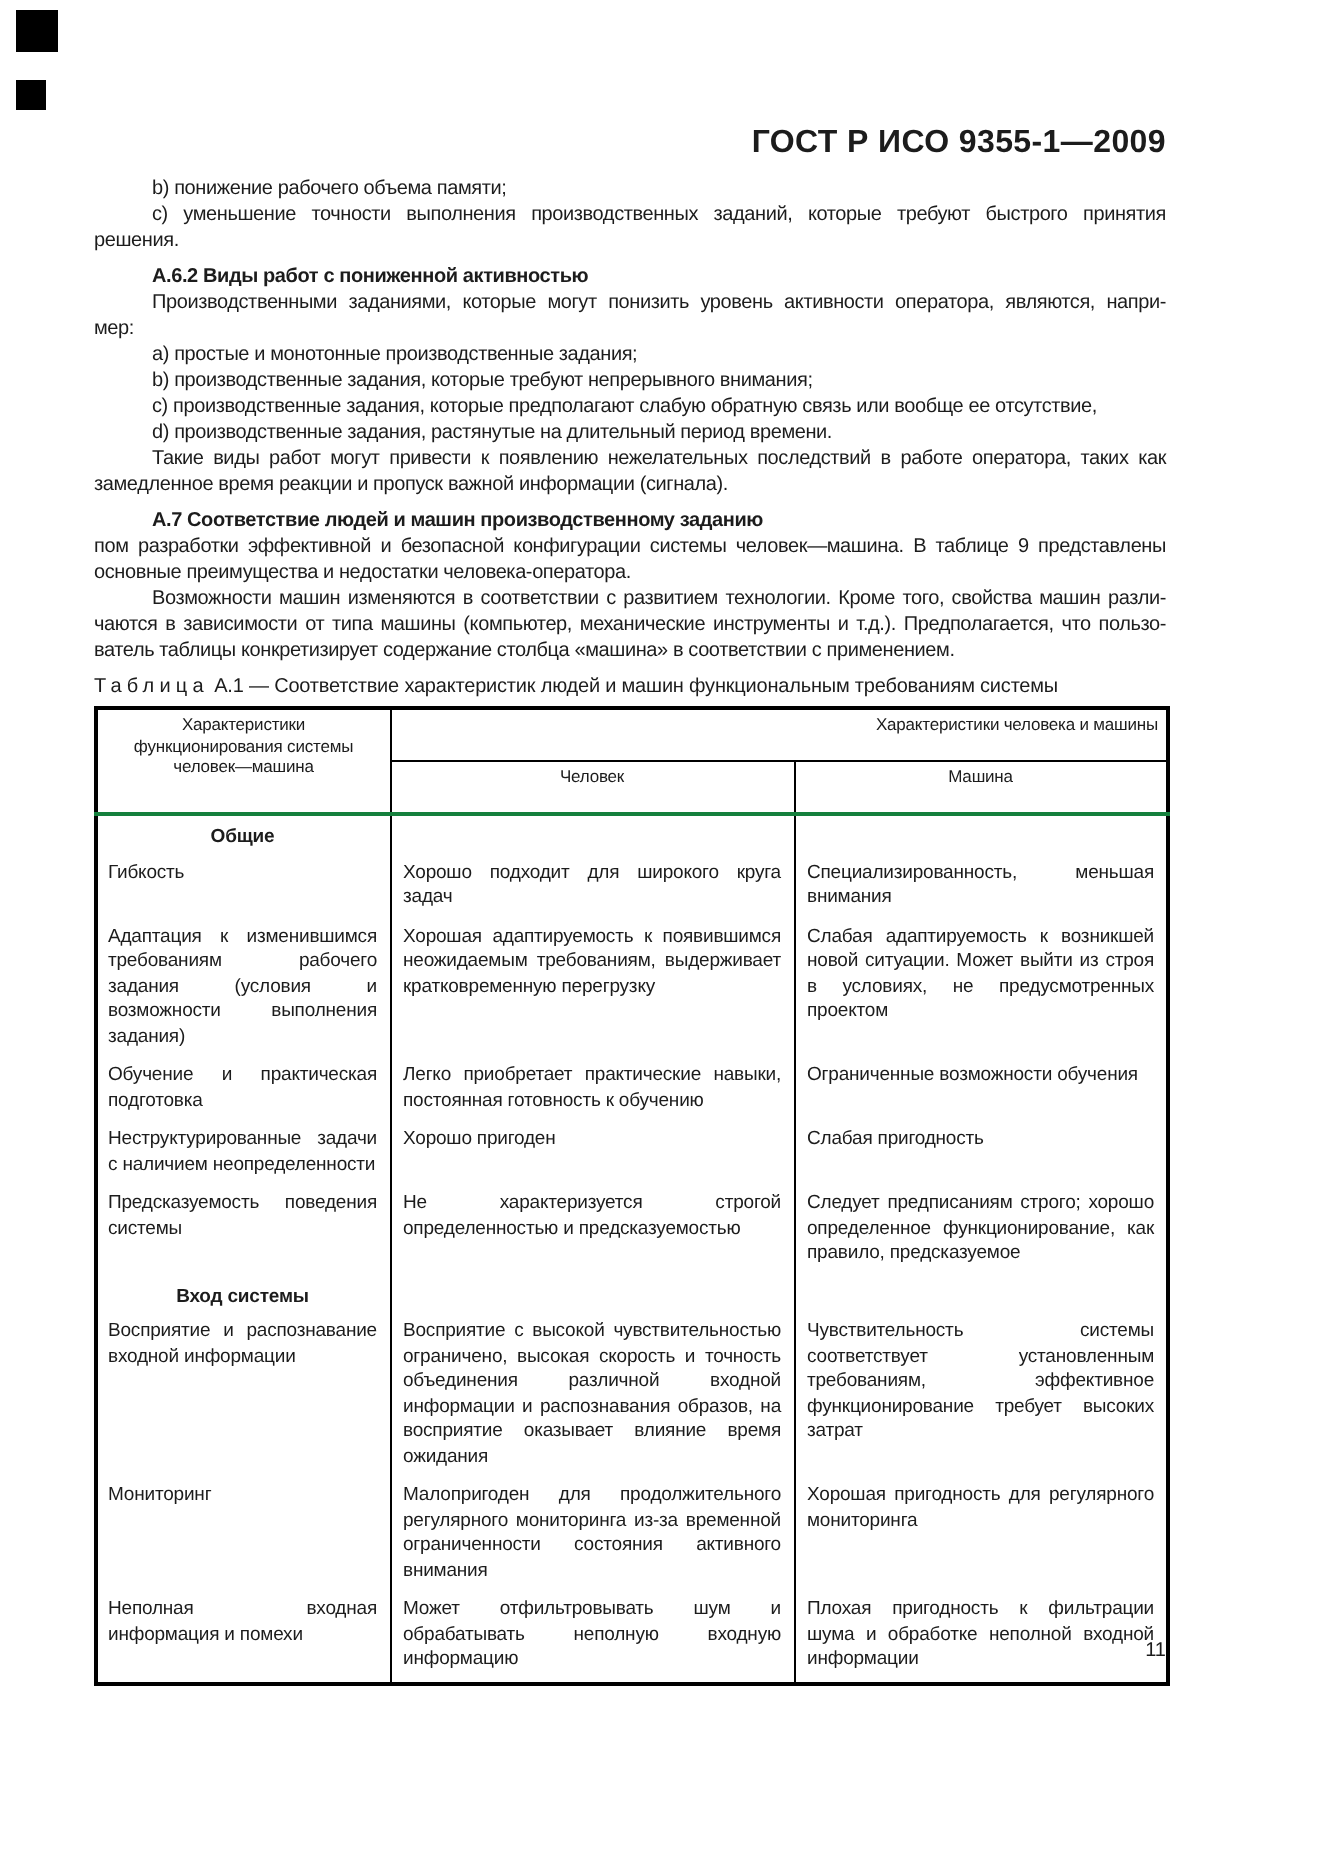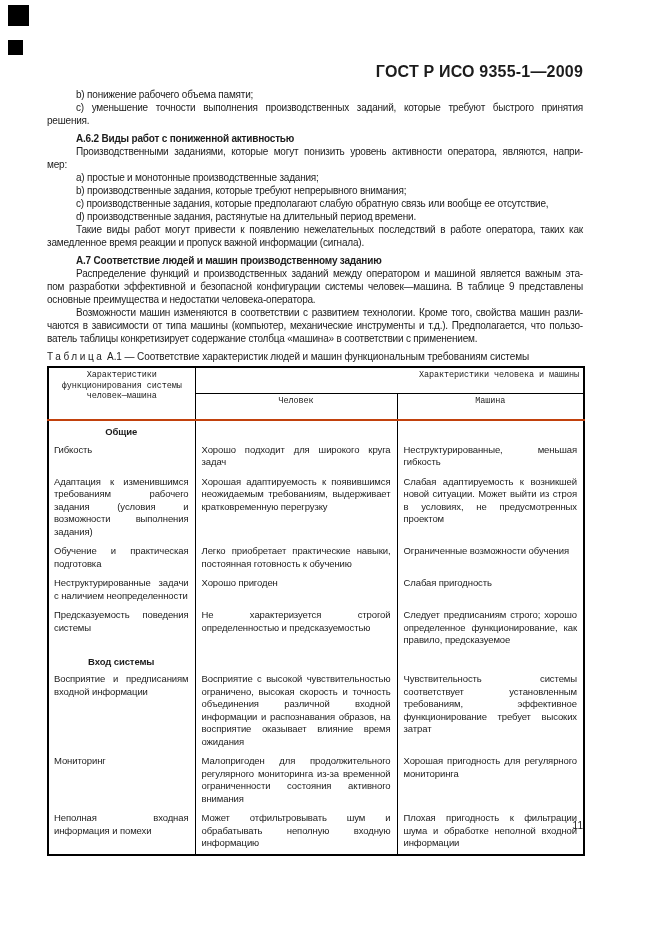--- a/index.html
+++ b/index.html
@@ -52,21 +52,21 @@
     border-left:1px solid #000;border-right:1px solid #000;
     vertical-align:top;font-weight:normal;
   }
   thead th{
     font-size:8.5px;line-height:10.5px;letter-spacing:-0.1px;
     text-align:center;vertical-align:middle;padding:2px 4px;
   }
   thead tr.h1{height:26px;}
   thead tr.h2{height:27px;}
   thead th.group{border-bottom:1px solid #000;text-align:right;}
-  thead{border-bottom:2px solid #c2410c;font-family:Liberation Mono, monospace;}
+  thead{border-bottom:2px solid #15803d;}
   tbody td{padding:3px 6px 4px 5px;}
   tbody td.c2,tbody td.c3{text-align:justify;padding-left:6px;}
   tbody td.c1{text-align:justify;}
   tbody tr[data-cls="section"] td.c1{
     font-weight:bold;text-align:center;padding-top:5px;padding-bottom:2px;
   }
   
   .page-number{
     position:absolute;right:78px;top:819px;font-size:10px;line-height:13px;
   }
@@ -102,21 +102,20 @@
       <span class="ln ind">c) производственные задания, которые предполагают слабую обратную связь или вообще ее отсутствие,</span>
 
       <span class="ln ind">d) производственные задания, растянутые на длительный период времени.</span>
 
       <span class="ln ind j">Такие виды работ могут привести к появлению нежелательных последствий в работе оператора, таких как</span>
 
       <span class="ln">замедленное время реакции и пропуск важной информации (сигнала).</span>
 
       <span class="ln ind head">А.7 Соответствие людей и машин производственному заданию</span>
 
-      <span class="ln ind j">Распределение функций и производственных заданий между оператором и машиной является важным эта-</span>
 
       <span class="ln j">пом разработки эффективной и безопасной конфигурации системы человек—машина. В таблице 9 представлены</span>
 
       <span class="ln">основные преимущества и недостатки человека-оператора.</span>
 
       <span class="ln ind j">Возможности машин изменяются в соответствии с развитием технологии. Кроме того, свойства машин разли-</span>
 
       <span class="ln j">чаются в зависимости от типа машины (компьютер, механические инструменты и т.д.). Предполагается, что пользо-</span>
 
       <span class="ln">ватель таблицы конкретизирует содержание столбца «машина» в соответствии с применением.</span>
@@ -146,21 +145,21 @@
 
         <tr data-cls="section">
           <td class="c1">Общие</td>
           <td class="c2"></td>
           <td class="c3"></td>
         </tr>
 
         <tr data-cls="">
           <td class="c1">Гибкость</td>
           <td class="c2">Хорошо подходит для широкого круга задач</td>
-          <td class="c3">Неструктурированные, меньшая гибкость</td>
+          <td class="c3">Специализированность, меньшая внимания</td>
         </tr>
 
         <tr data-cls="">
           <td class="c1">Адаптация к изменившимся требованиям рабочего задания (условия и возможности выполнения задания)</td>
           <td class="c2">Хорошая адаптируемость к появившимся неожидаемым требованиям, выдерживает кратковременную перегрузку</td>
           <td class="c3">Слабая адаптируемость к возникшей новой ситуации. Может выйти из строя в условиях, не предусмотренных проектом</td>
         </tr>
 
         <tr data-cls="">
           <td class="c1">Обучение и практическая подготовка</td>
@@ -180,21 +179,21 @@
           <td class="c3">Следует предписаниям строго; хорошо определенное функционирование, как правило, предсказуемое</td>
         </tr>
 
         <tr data-cls="section">
           <td class="c1">Вход системы</td>
           <td class="c2"></td>
           <td class="c3"></td>
         </tr>
 
         <tr data-cls="">
-          <td class="c1">Восприятие и предписаниям входной информации</td>
+          <td class="c1">Восприятие и распознавание входной информации</td>
           <td class="c2">Восприятие с высокой чувствительностью ограничено, высокая скорость и точность объединения различной входной информации и распознавания образов, на восприятие оказывает влияние время ожидания</td>
           <td class="c3">Чувствительность системы соответствует установленным требованиям, эффективное функционирование требует высоких затрат</td>
         </tr>
 
         <tr data-cls="">
           <td class="c1">Мониторинг</td>
           <td class="c2">Малопригоден для продолжительного регулярного мониторинга из-за временной ограниченности состояния активного внимания</td>
           <td class="c3">Хорошая пригодность для регулярного мониторинга</td>
         </tr>
 

